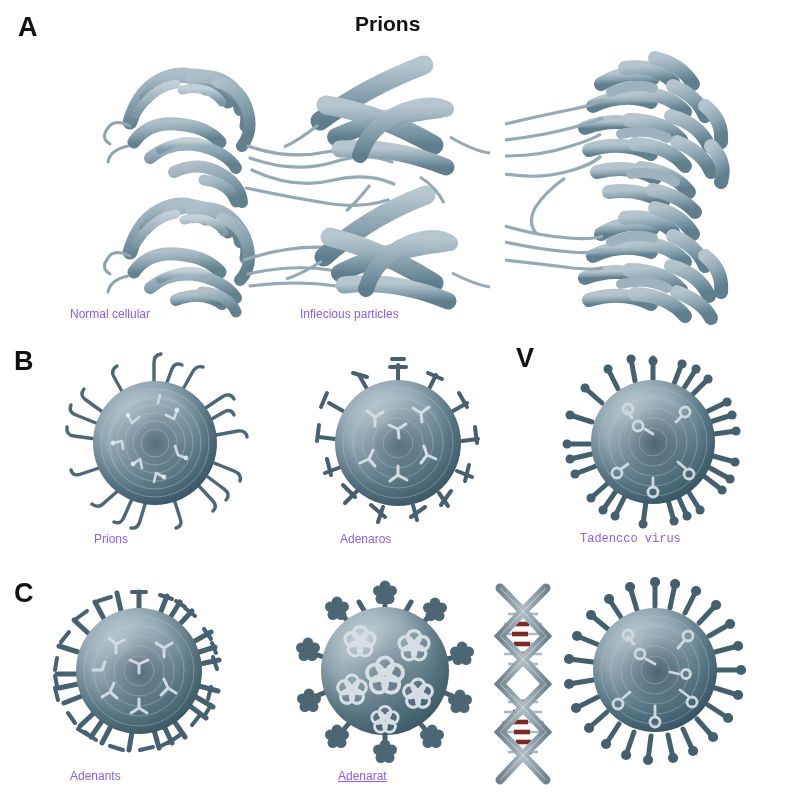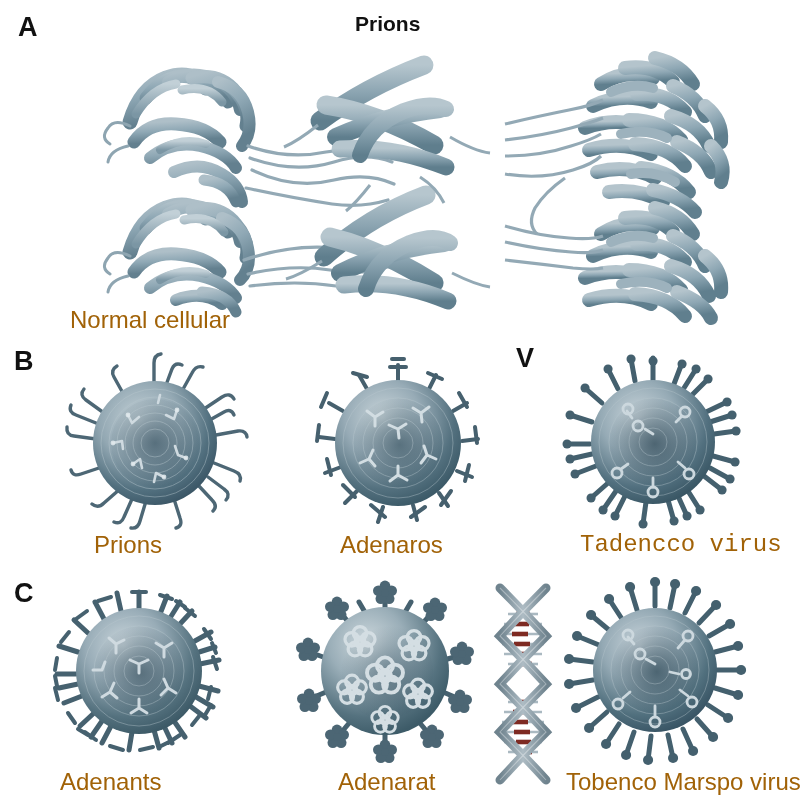--- a/index.html
+++ b/index.html
@@ -28,22 +28,22 @@
   .fig-title {
     position: absolute;
     font-weight: bold;
     font-size: 21px;
     color: #111111;
     line-height: 1;
     white-space: nowrap;
   }
   .caption {
     position: absolute;
-    font-size: 24px;
-    color: #a16207;
+    font-size: 12px;
+    color: #8b5cf6;
     line-height: 1;
     white-space: nowrap;
   }
 
   
   .art { position: absolute; }
   .art svg { display: block; width: 100%; height: 100%; overflow: visible; }
 </style>
 </head>
 <body>
@@ -223,20 +223,21 @@
         <path d="M0 146 q36 6 68 -4 q20 -6 28 -14"></path>
         <path d="M0 198 q34 10 64 12 q22 2 34 -2"></path>
         <path d="M0 214 q36 8 66 10 q22 2 32 -2"></path>
         <path d="M0 232 q36 4 68 8 q20 2 30 0"></path>
         <path d="M60 150 q-20 14 -30 30 q-8 16 2 26"></path>
       </g>
     </svg>
   </div>
 
   <div class="caption" style="left:70px; top:308px;">Normal cellular</div>
+  <div class="caption" style="left:300px; top:308px;">Infiecious particles</div>
 
   <div class="panel-letter" style="left:14px; top:348px;">B</div>
   <div class="panel-letter" style="left:516px; top:345px;">V</div>
 
   <div class="art" style="left:62px; top:355px; width:185px; height:180px;">
     <svg viewBox="0 0 185 180" xmlns="http://www.w3.org/2000/svg">
       <defs>
         <radialGradient id="capB1" cx="38%" cy="32%" r="72%">
           <stop offset="0%" stop-color="#c5d2d8"></stop>
           <stop offset="45%" stop-color="#93a8b3"></stop>
@@ -787,17 +788,16 @@
         <path d="M97 128 l0 10"></path>
           <circle cx="97" cy="144" r="5"></circle>
         <path d="M97 86 l-9 -5"></path>
           <circle cx="82" cy="76" r="5"></circle>
         <path d="M112 94 l9 2"></path>
           <circle cx="128" cy="96" r="4.5"></circle>
       </g>
     </svg>
   </div>
 
-  <div class="caption" style="left:60px; top:770px;">Adenants</div>
-  <div class="caption" style="left:338px; top:770px;">Adenarat</div>
-  <div class="caption" style="left:566px; top:770px;">Tobenco Marspo virus</div>
+  <div class="caption" style="left:70px; top:770px;">Adenants</div>
+  <div class="caption" style="left:338px; top:770px;text-decoration:underline;">Adenarat</div>
 
 </div>
 
 </body></html>

